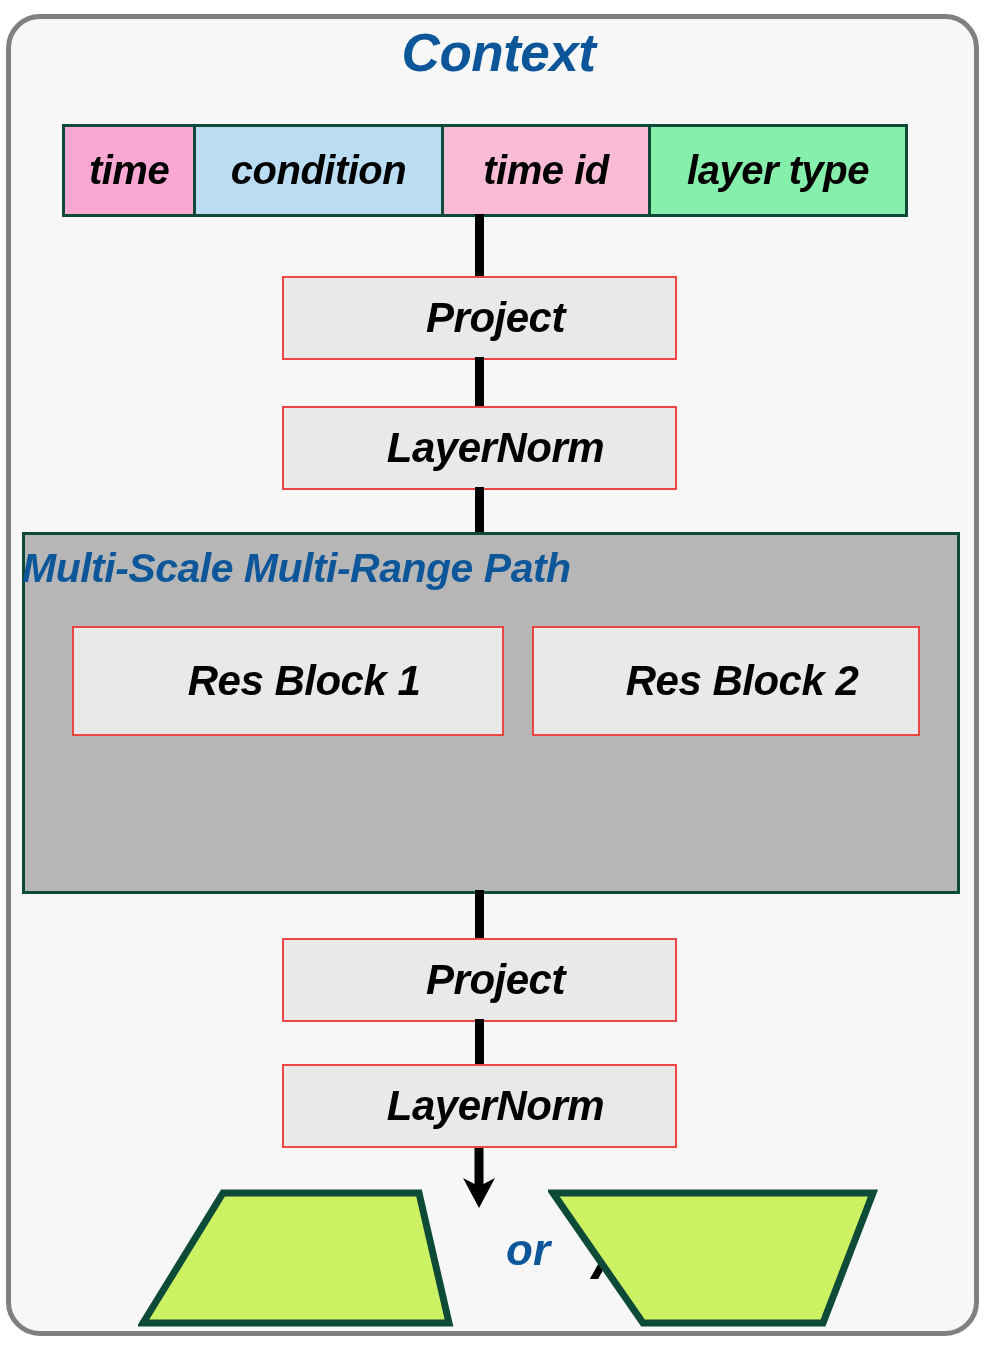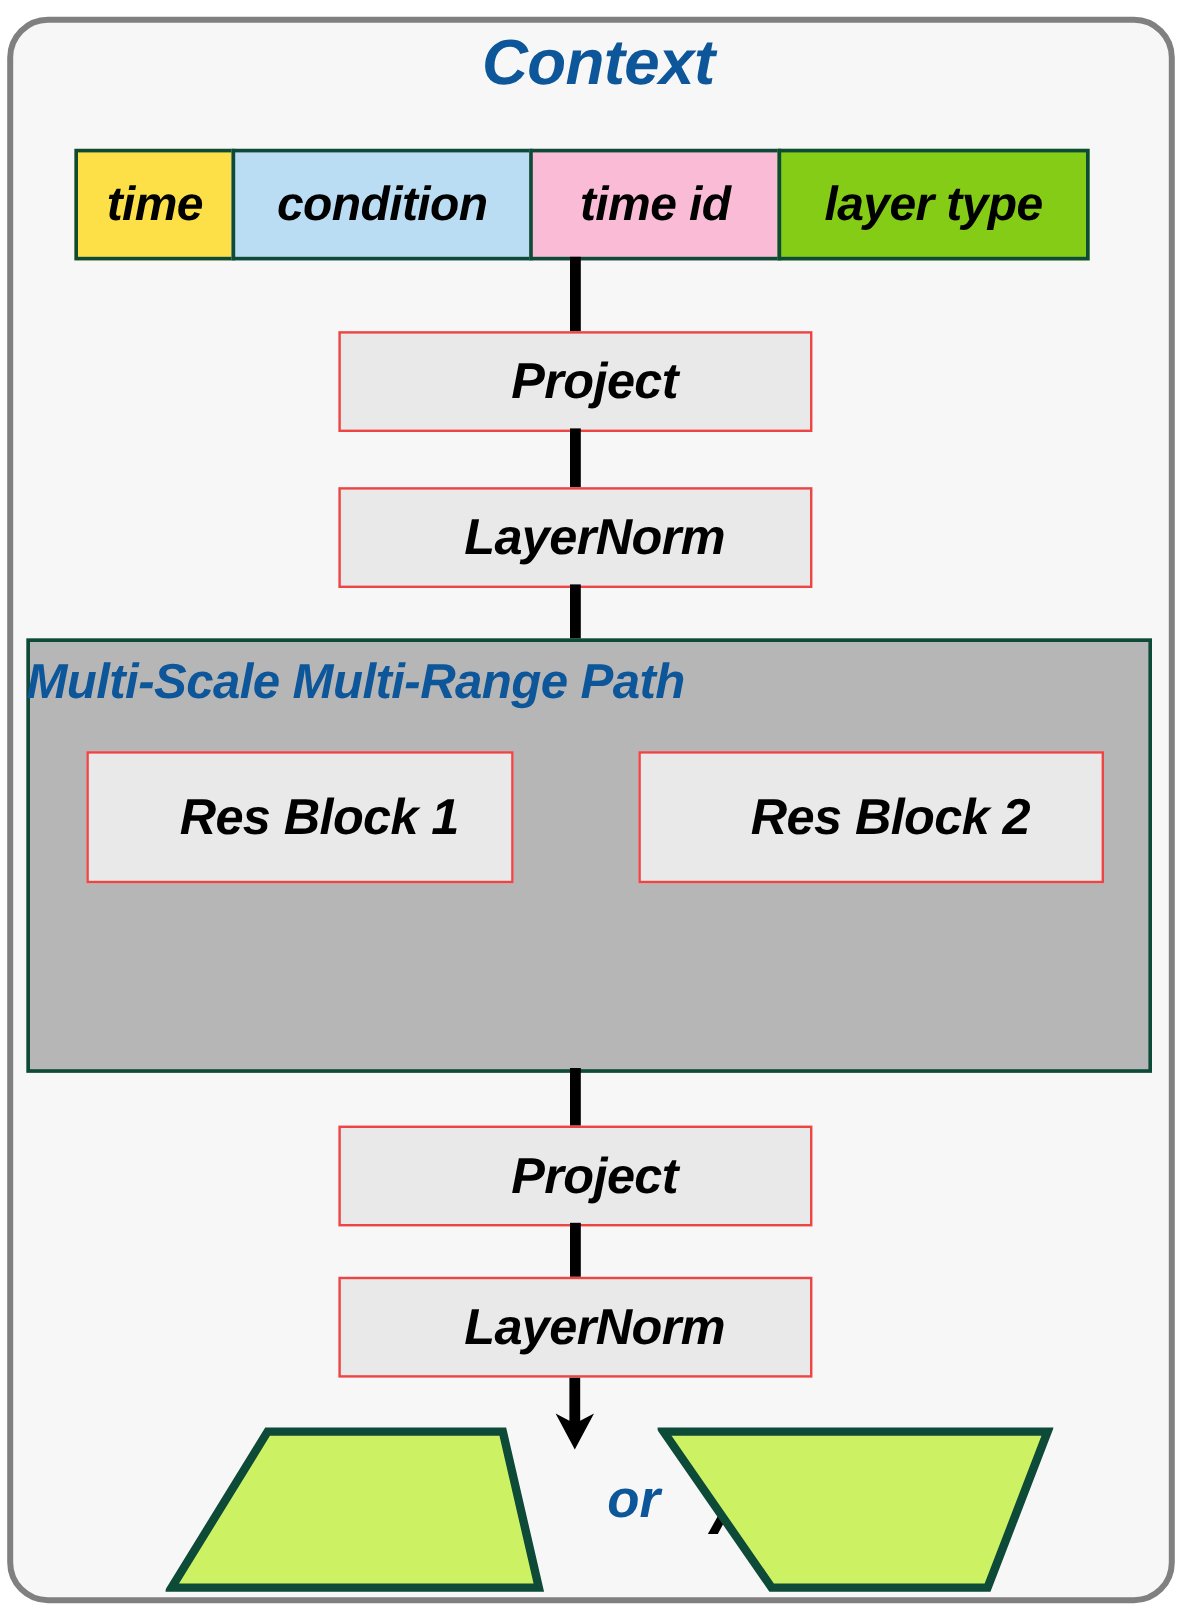--- a/index.html
+++ b/index.html
@@ -146,40 +146,40 @@
 </head>
 <body>
 
 <div id="canvas">
 
   <div class="outer-frame"></div>
 
   <div class="diagram-title">Context</div>
 
   <div class="context-strip">
-    <div class="ctx-cell" style="width:134px; background:#fde047;">time</div>
+    <div class="ctx-cell" style="width:134px; background:#f9a8d4;">time</div>
     <div class="ctx-cell" style="width:251px; background:#BBDDF4;">condition</div>
     <div class="ctx-cell" style="width:210px; background:#F9BBD5;">time id</div>
-    <div class="ctx-cell" style="width:260px; background:#84cc16;">layer type</div>
+    <div class="ctx-cell" style="width:260px; background:#86efac;">layer type</div>
   </div>
 
   <div class="conn" style="top:214px; height:64px;"></div>
 
   <div class="pbox" style="left:282px; top:276px; width:395px; height:84px;">Project</div>
 
   <div class="conn" style="top:357px; height:52px;"></div>
 
   <div class="pbox" style="left:282px; top:406px; width:395px; height:84px;">LayerNorm</div>
 
   <div class="conn" style="top:487px; height:50px;"></div>
 
   <div class="group-panel"></div>
   <div class="panel-title">Multi-Scale Multi-Range Path</div>
 
-  <div class="pbox" style="left:72px; top:626px; width:356px; height:110px;">Res Block 1</div>
+  <div class="pbox" style="left:72px; top:626px; width:432px; height:110px;">Res Block 1</div>
 
   <div class="pbox" style="left:532px; top:626px; width:388px; height:110px;">Res Block 2</div>
 
 
   <div class="conn" style="top:890px; height:50px;"></div>
 
   <div class="pbox" style="left:282px; top:938px; width:395px; height:84px;">Project</div>
 
   <div class="conn" style="top:1019px; height:48px;"></div>
 

